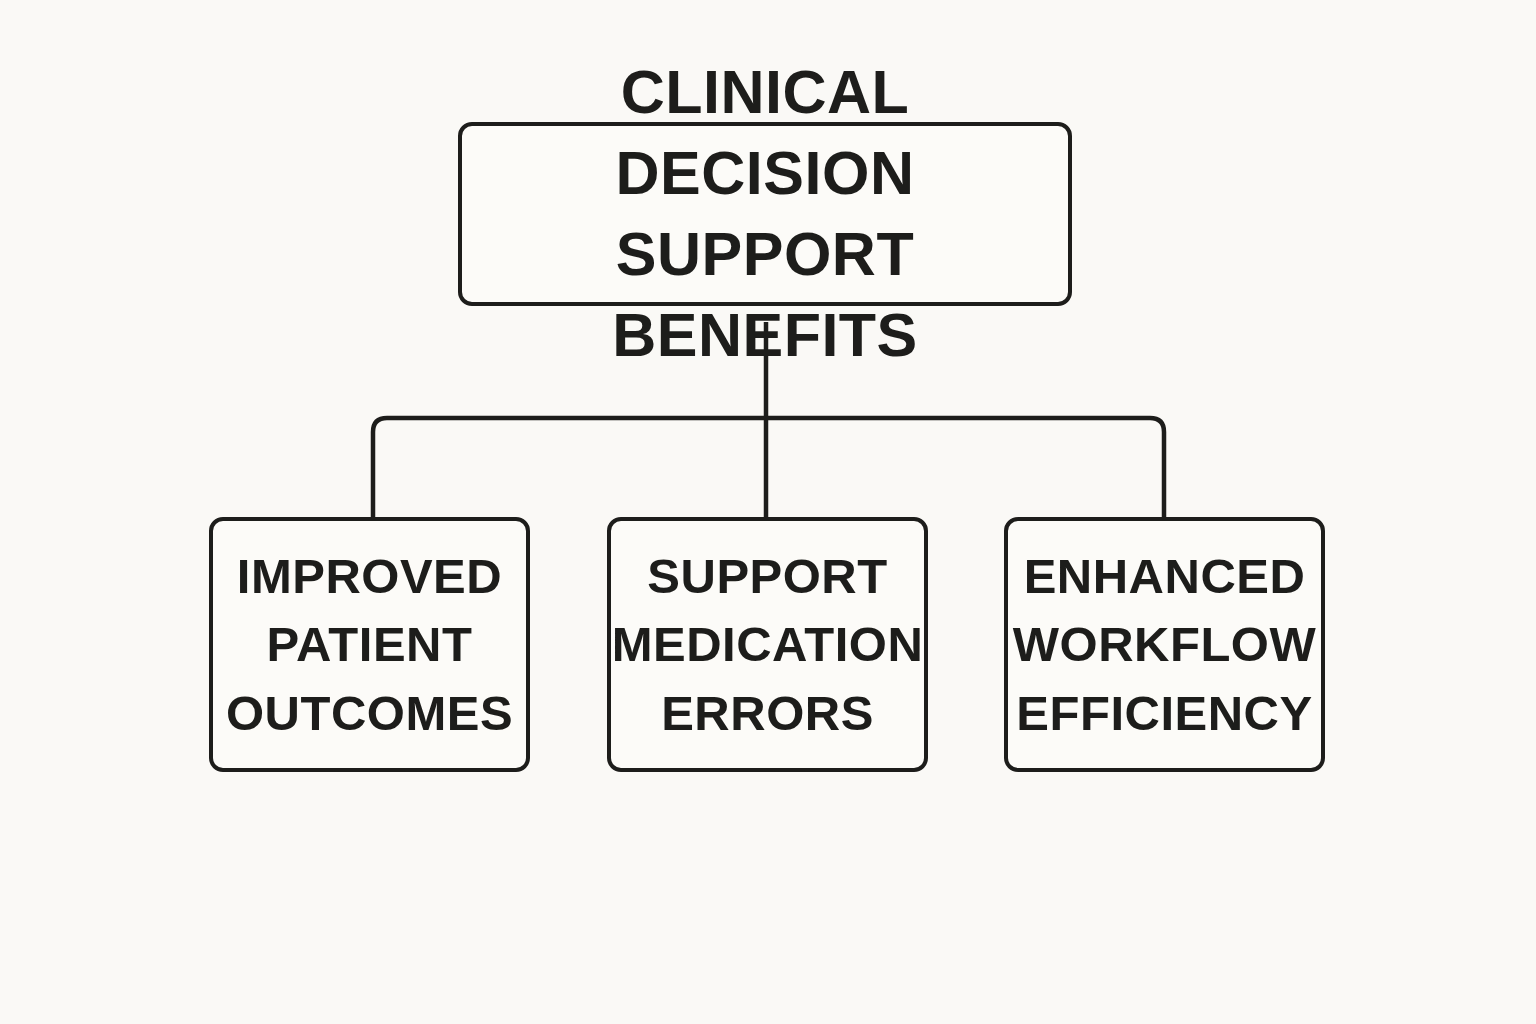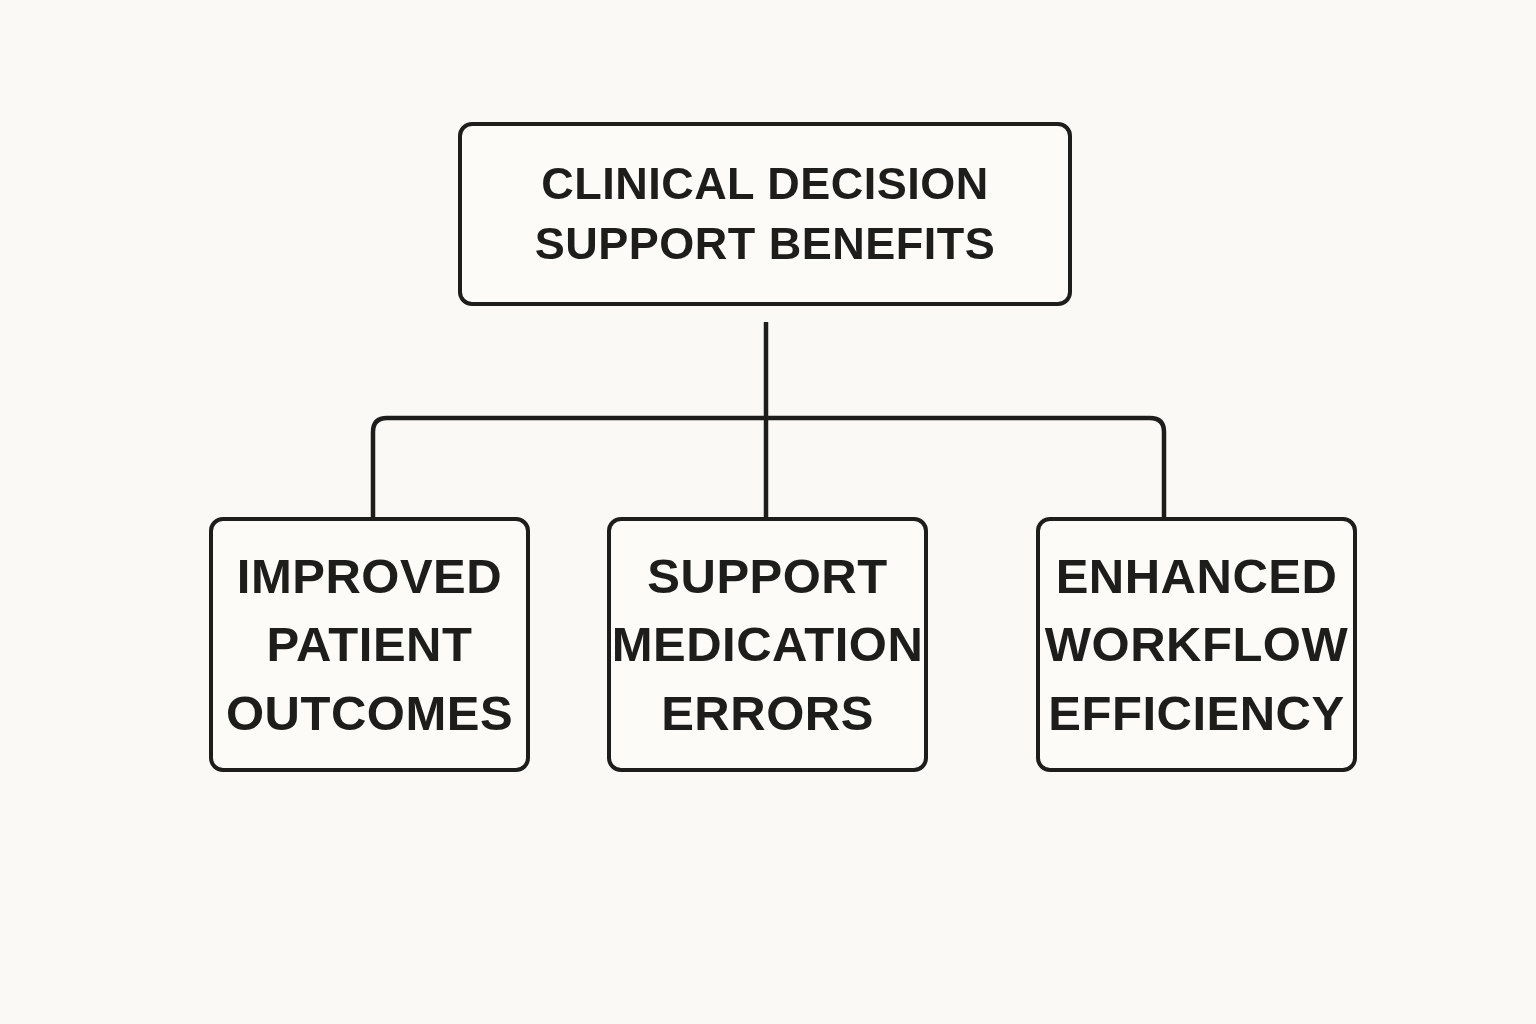--- a/index.html
+++ b/index.html
@@ -45,33 +45,33 @@
   }
   .node .label {
     display: block;
     padding: 0 20px;
   }
   .node.root {
     left: 458px;
     top: 122px;
     width: 614px;
     height: 184px;
-    font-size: 45px;
+    font-size: 61px;
     line-height: 1.33;
   }
   .node.child {
     top: 517px;
     width: 321px;
     height: 255px;
     font-size: 49px;
     line-height: 1.4;
   }
   .node.child-0 { left: 209px;  }
   .node.child-1 { left: 607px;  }
-  .node.child-2 { left: 1036px; align-items: center; }
+  .node.child-2 { left: 1004px; align-items: center; }
 </style>
 </head>
 <body>
 
 <div class="stage" style="--bg: #faf9f6; --box-fill: #fcfbf8; --line: #1d1d1b; --text: #1d1d1b;">
 
   <svg class="connectors" viewBox="0 0 1536 1024" xmlns="http://www.w3.org/2000/svg" aria-hidden="true">
 
     <path d="M 766 322 L 766 517"></path>
 

